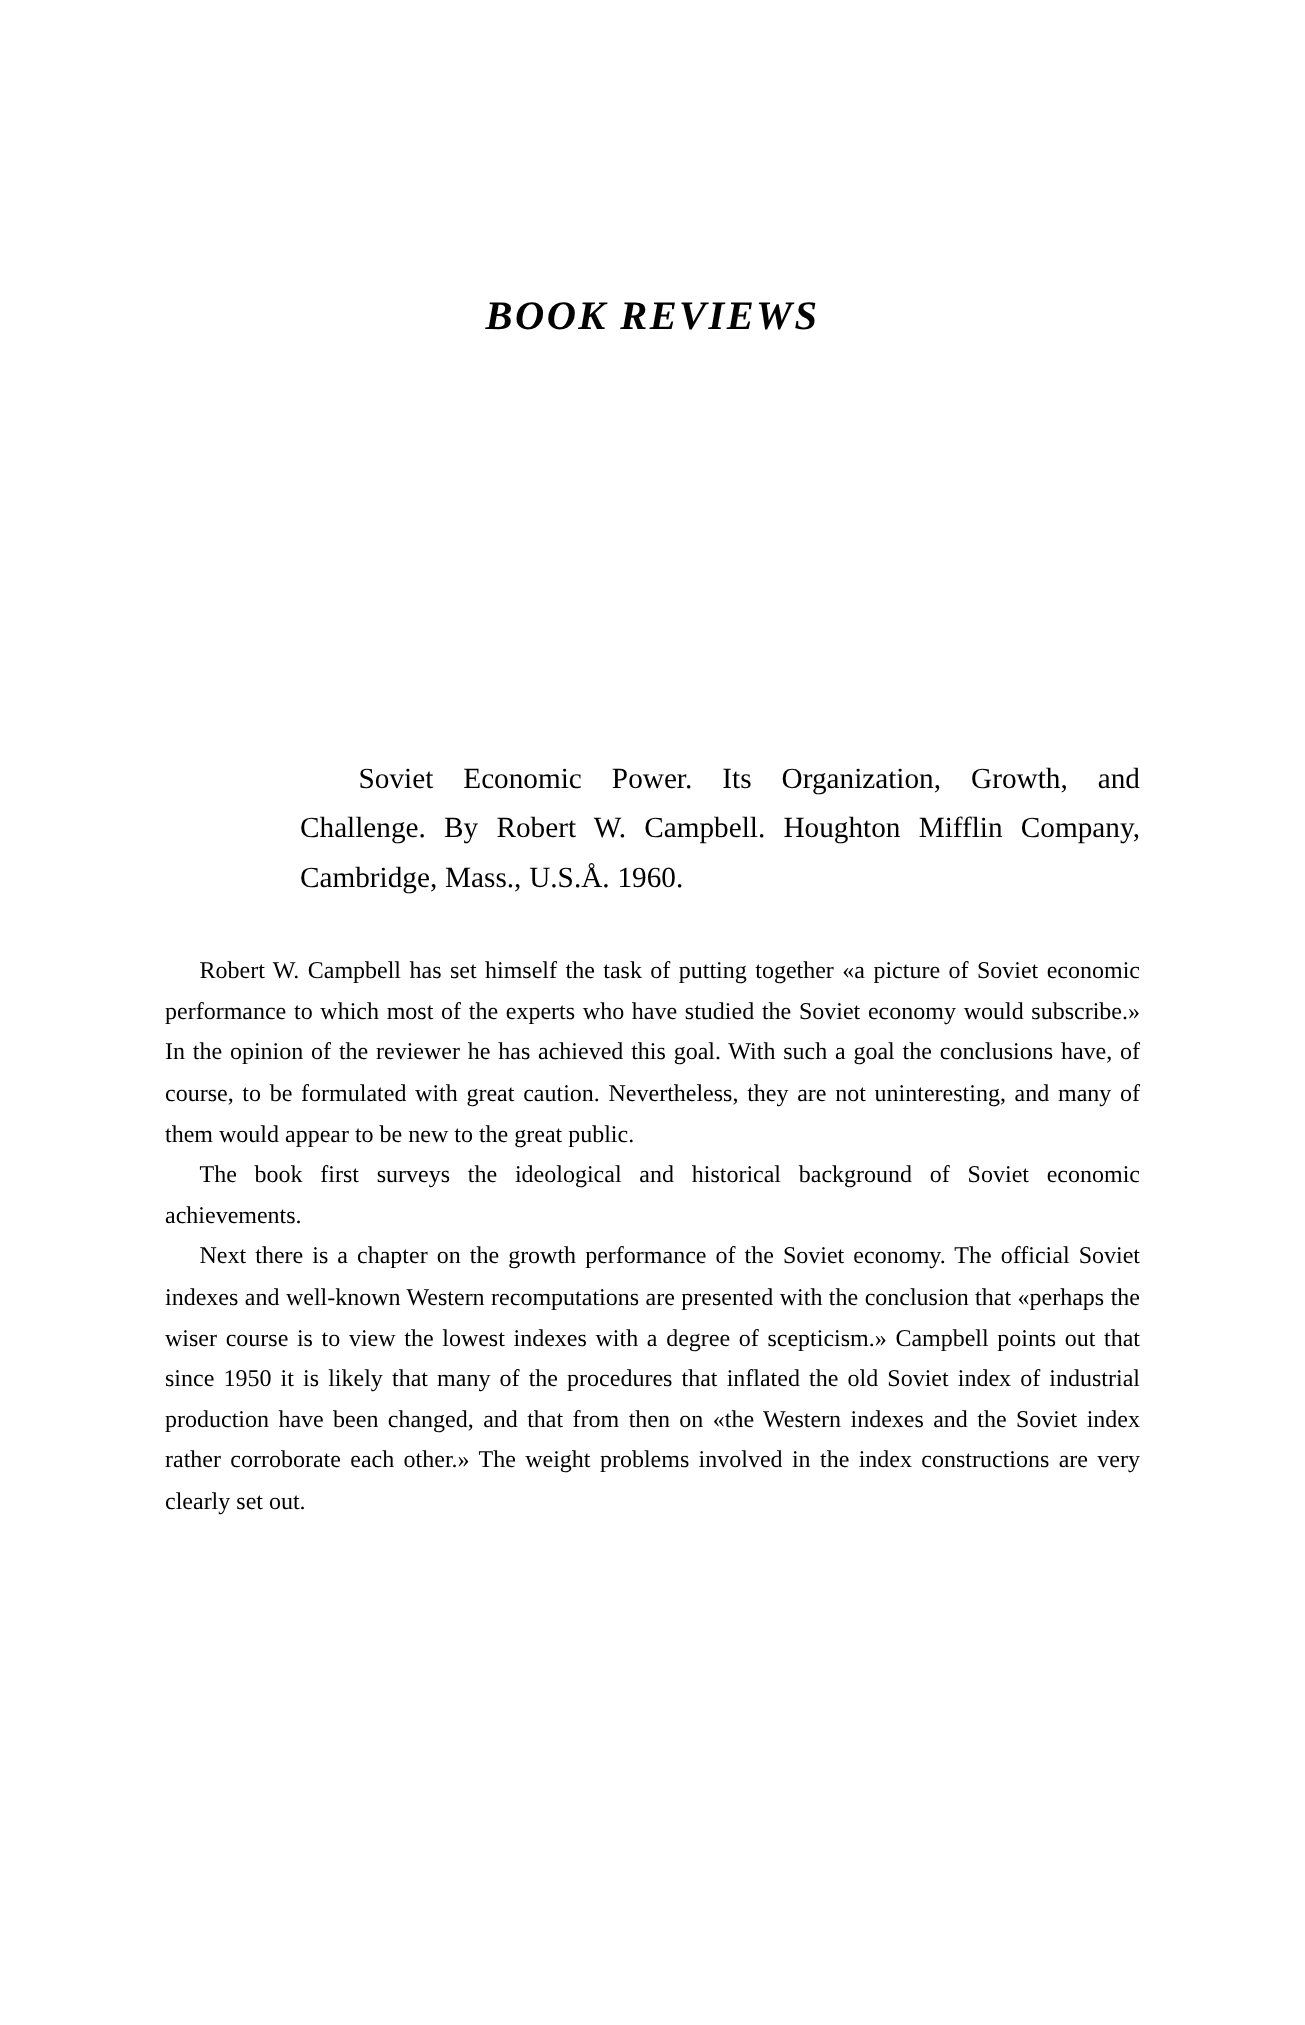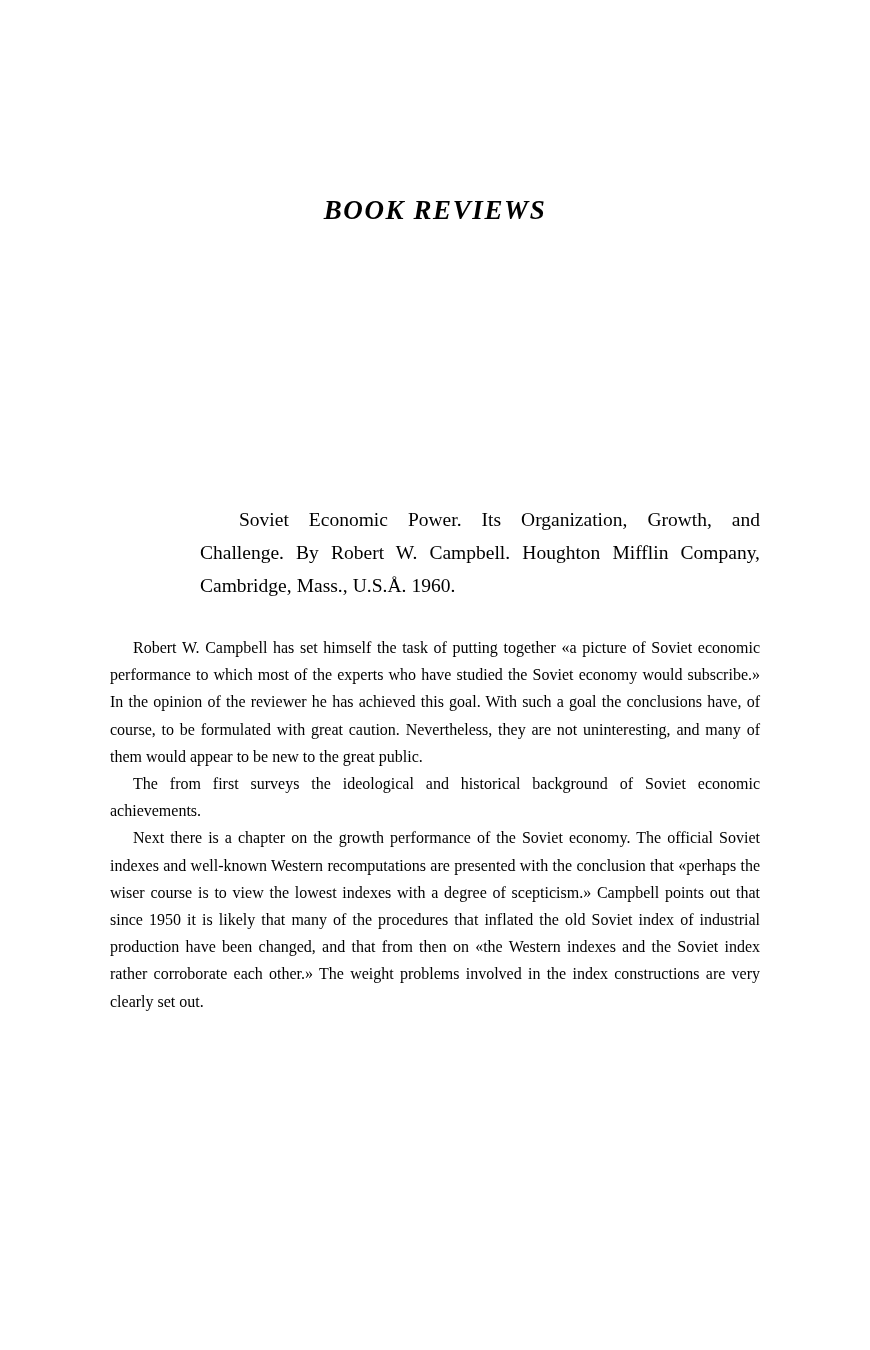--- a/index.html
+++ b/index.html
@@ -77,17 +77,17 @@
 <div class="page">
 
   <h1 class="page-heading">BOOK REVIEWS</h1>
 
   <div class="citation">
     <span class="work-title">Soviet Economic Power. Its Organization, Growth, and Challenge.</span><span> By Robert W. Campbell. Houghton Mifflin Company, Cambridge, Mass., U.S.Å. 1960.</span>
   </div>
 
   <div class="body-text">
     <p>Robert W. Campbell has set himself the task of putting together «a picture of Soviet economic performance to which most of the experts who have studied the Soviet economy would subscribe.» In the opinion of the reviewer he has achieved this goal. With such a goal the conclusions have, of course, to be formulated with great caution. Nevertheless, they are not uninteresting, and many of them would appear to be new to the great public.</p>
-    <p>The from first surveys the ideological and historical background of Soviet economic achievements.</p>
+    <p>The book first surveys the ideological and historical background of Soviet economic achievements.</p>
     <p>Next there is a chapter on the growth performance of the Soviet economy. The official Soviet indexes and well-known Western recomputations are presented with the conclusion that «perhaps the wiser course is to view the lowest indexes with a degree of scepticism.» Campbell points out that since 1950 it is likely that many of the procedures that inflated the old Soviet index of industrial production have been changed, and that from then on «the Western indexes and the Soviet index rather corroborate each other.» The weight problems involved in the index constructions are very clearly set out.</p>
   </div>
 
 </div>
 
 </body></html>

